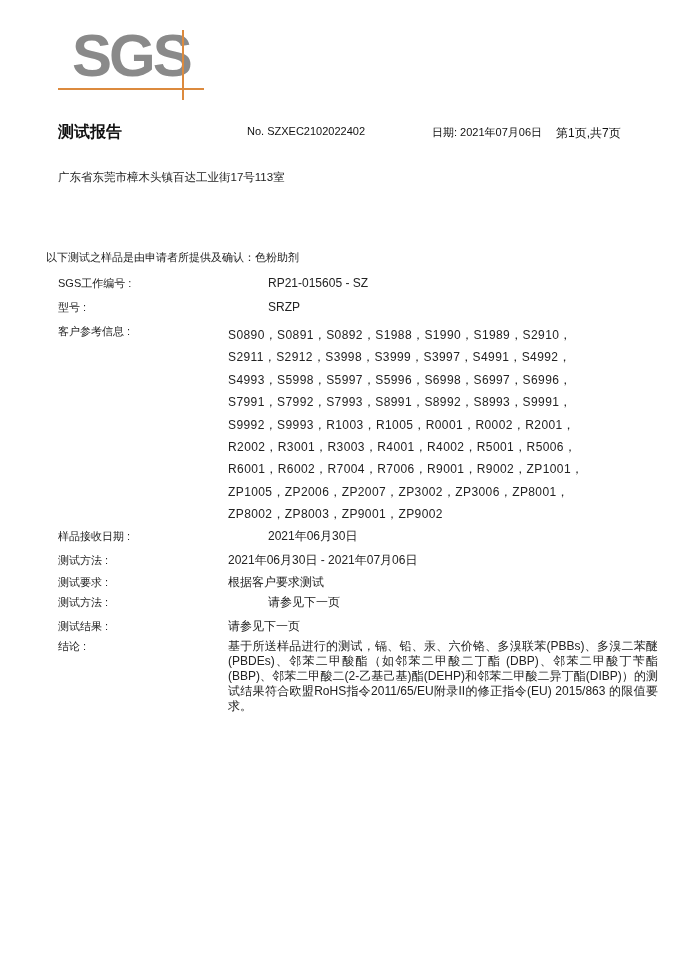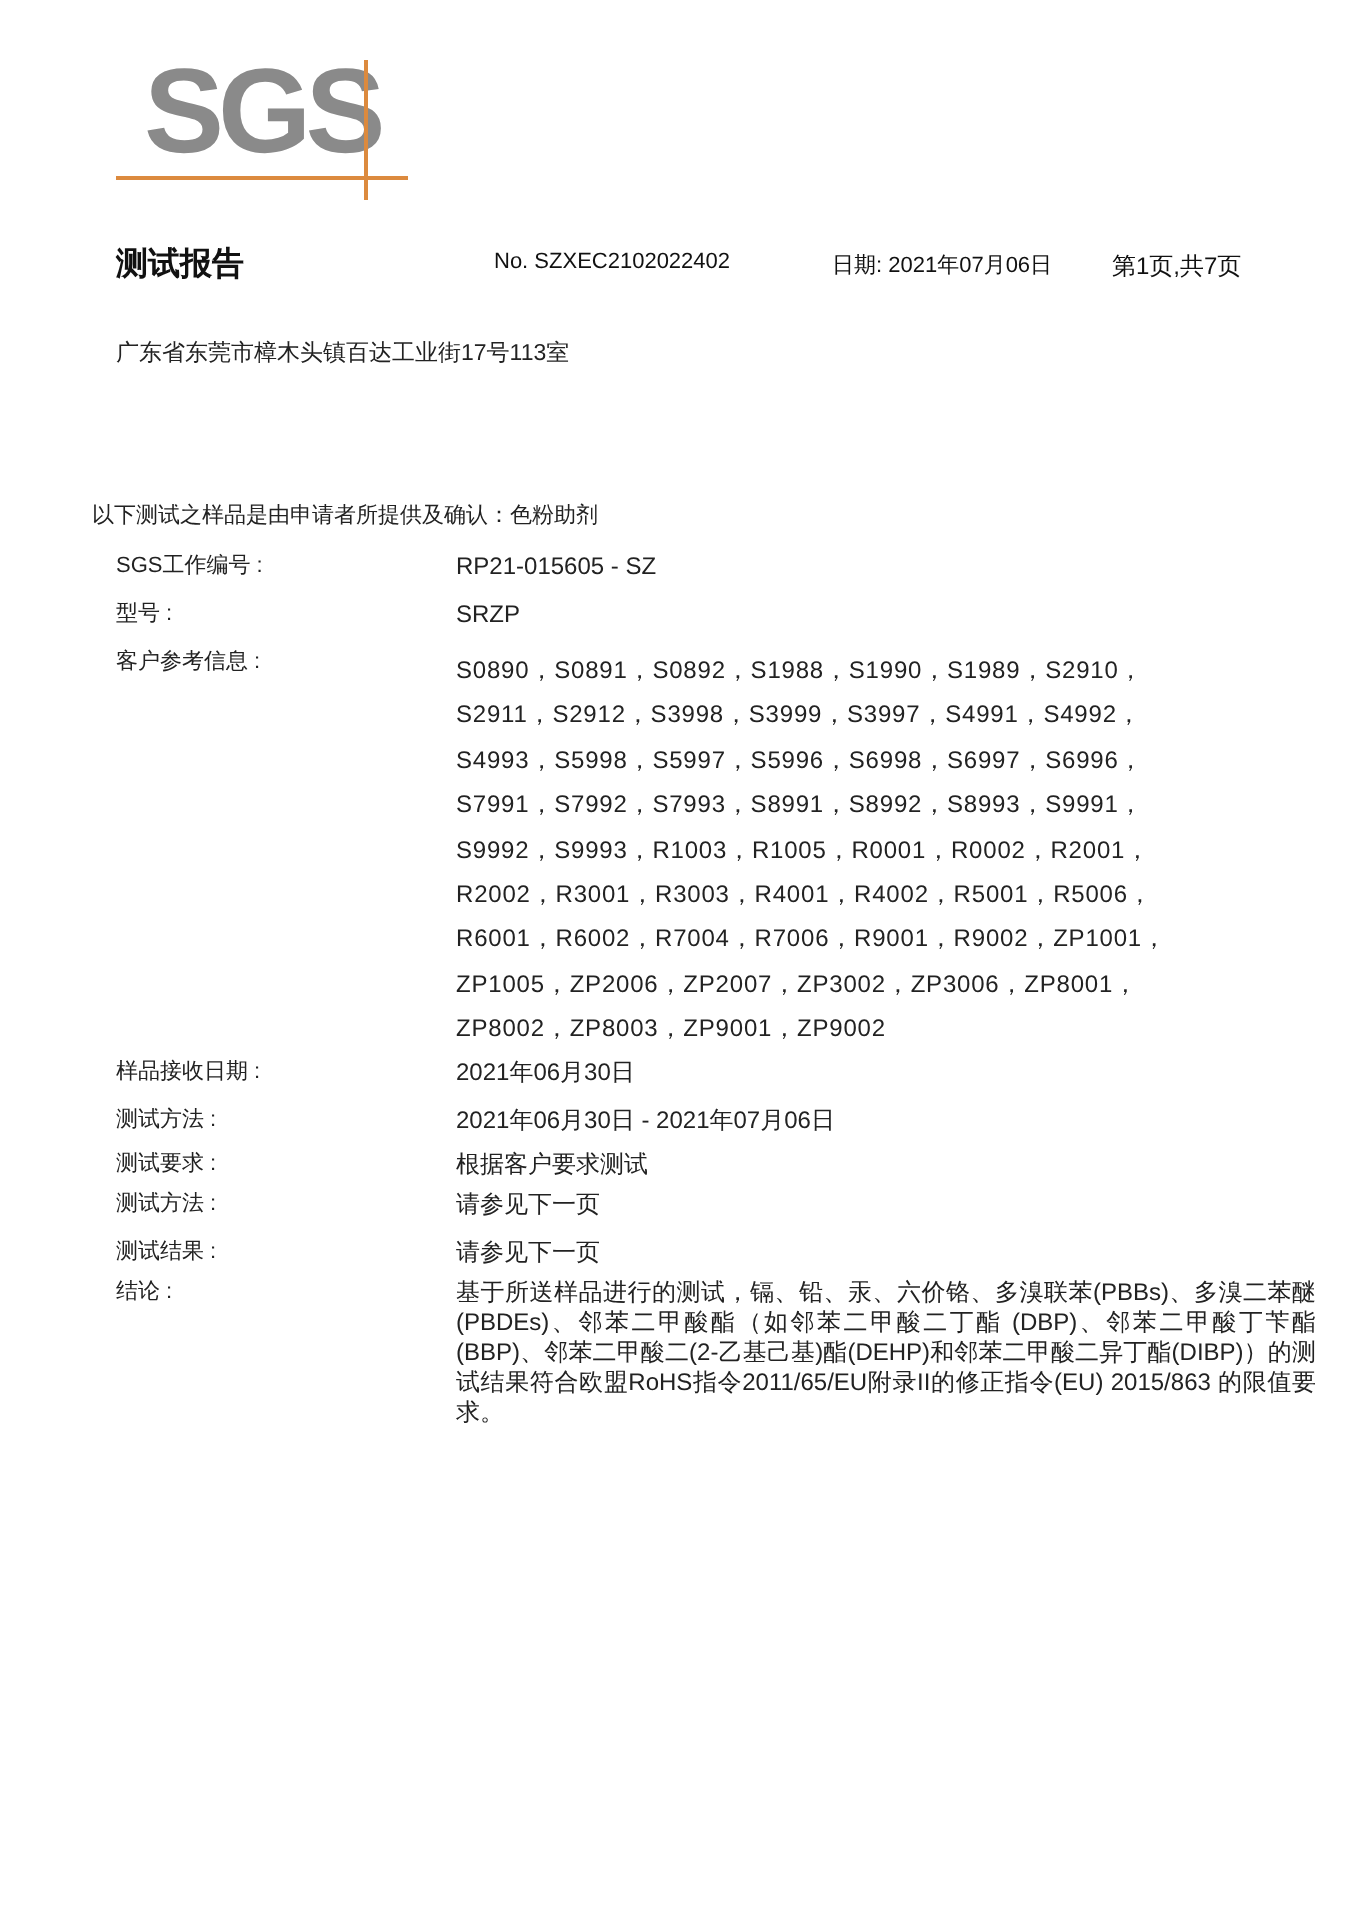--- a/index.html
+++ b/index.html
@@ -11,33 +11,33 @@
   .logo { position:absolute; left:0; top:0; width:260px; height:110px; }
   .logo-text { position:absolute; left:72px; top:26px; font-size:60px; font-weight:700;
                color:#8a8a8a; letter-spacing:-3px; line-height:60px; }
   .logo-hline { position:absolute; left:58px; top:88px; width:146px; height:2px; background:#dc8a3e; }
   .logo-vline { position:absolute; left:182px; top:30px; width:2px; height:70px; background:#dc8a3e; }
 
   
   .title-row { position:absolute; left:0; top:122px; width:677px; height:22px; }
   .doc-title { position:absolute; left:58px; top:0; font-size:16px; font-weight:700; color:#111; }
   .report-no { position:absolute; left:233px; top:3px; font-size:11px; color:#111;margin-left:14px; }
-  .report-date { position:absolute; left:416px; top:3px; font-size:11px; color:#111; }
+  .report-date { position:absolute; left:432px; top:3px; font-size:11px; color:#111; }
   .report-page { position:absolute; left:556px; top:3px; font-size:12px; color:#111; }
 
   
   .applicant { position:absolute; left:58px; top:165px; font-size:11.5px; line-height:25px; color:#222; }
 
   
   .statement { position:absolute; left:46px; top:250px; font-size:11px; color:#222; }
   .kv { position:absolute; left:58px; top:276px; width:600px; }
   .row { display:flex; align-items:flex-start; }
   .row .lbl { width:170px; flex:0 0 170px; font-size:11px; color:#222; line-height:15px; }
   .row .val { flex:1; font-size:12px; color:#222; line-height:15px; }
-  .mb9 { margin-bottom:9px; } .mb7 { margin-bottom:7px; } .mb5 { margin-bottom:5px; }
+  .mb9 { margin-bottom:9px;gap:40px; } .mb7 { margin-bottom:7px; } .mb5 { margin-bottom:5px; }
   .ref-lines .ref-line { line-height:22.4px; letter-spacing:0.4px; }
   .conclusion-text { width:428px; line-height:19px; text-align:justify; }
 
   
   .stamp { position:absolute; left:46px; top:845px; width:116px; height:116px;
            opacity:0.88; transform:rotate(-6deg); z-index:3; }
   .footer-company { position:absolute; left:27px; top:921px; width:170px; font-size:6.4px;
                     line-height:10px; color:#222; z-index:2; }
   .disclaimer { position:absolute; left:184px; top:841px; width:479px; font-size:6.2px;
                 line-height:6.3px; text-align:justify; color:#2b2b2b; }

